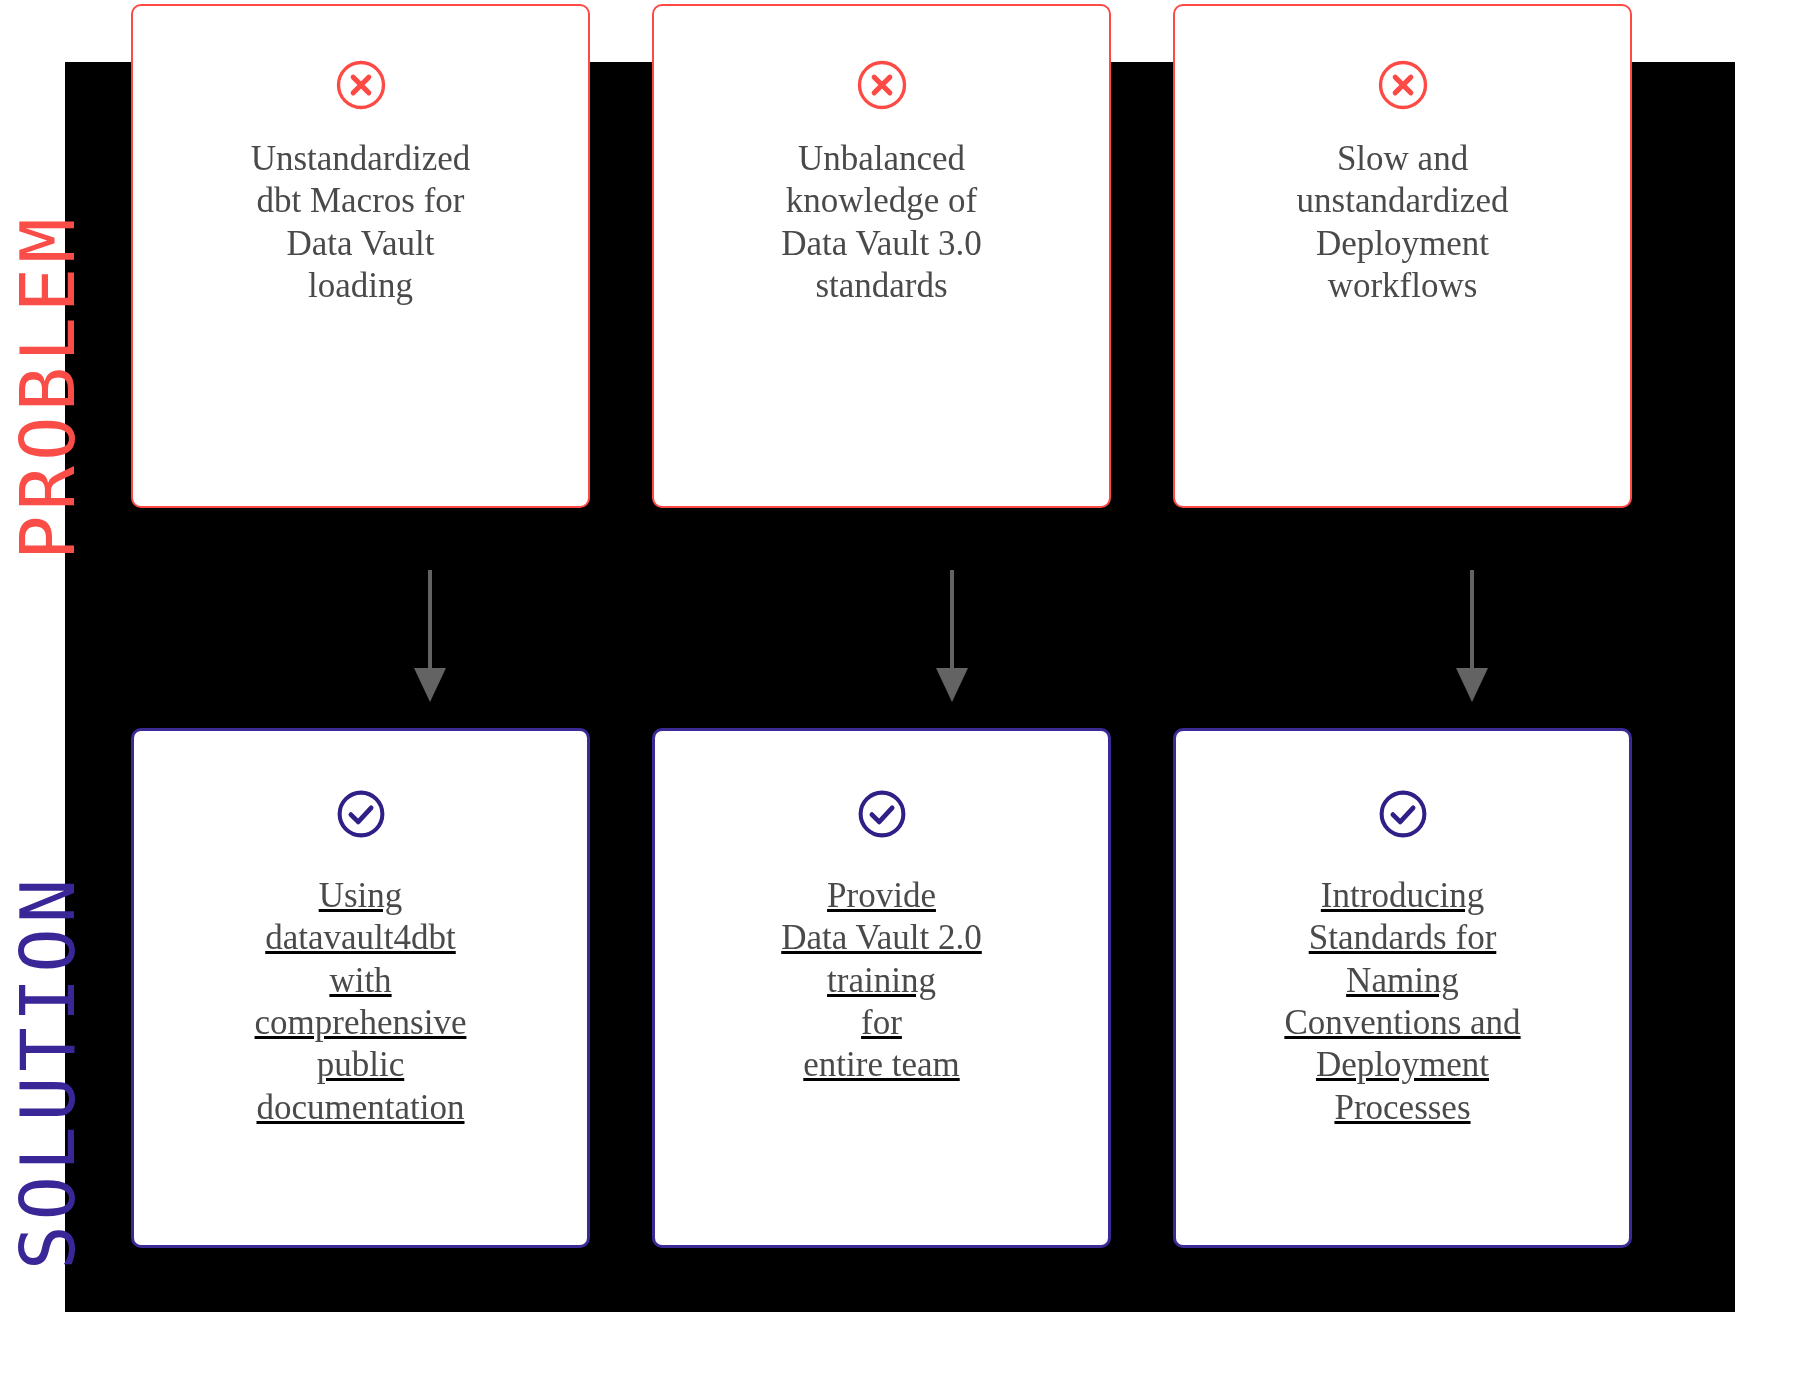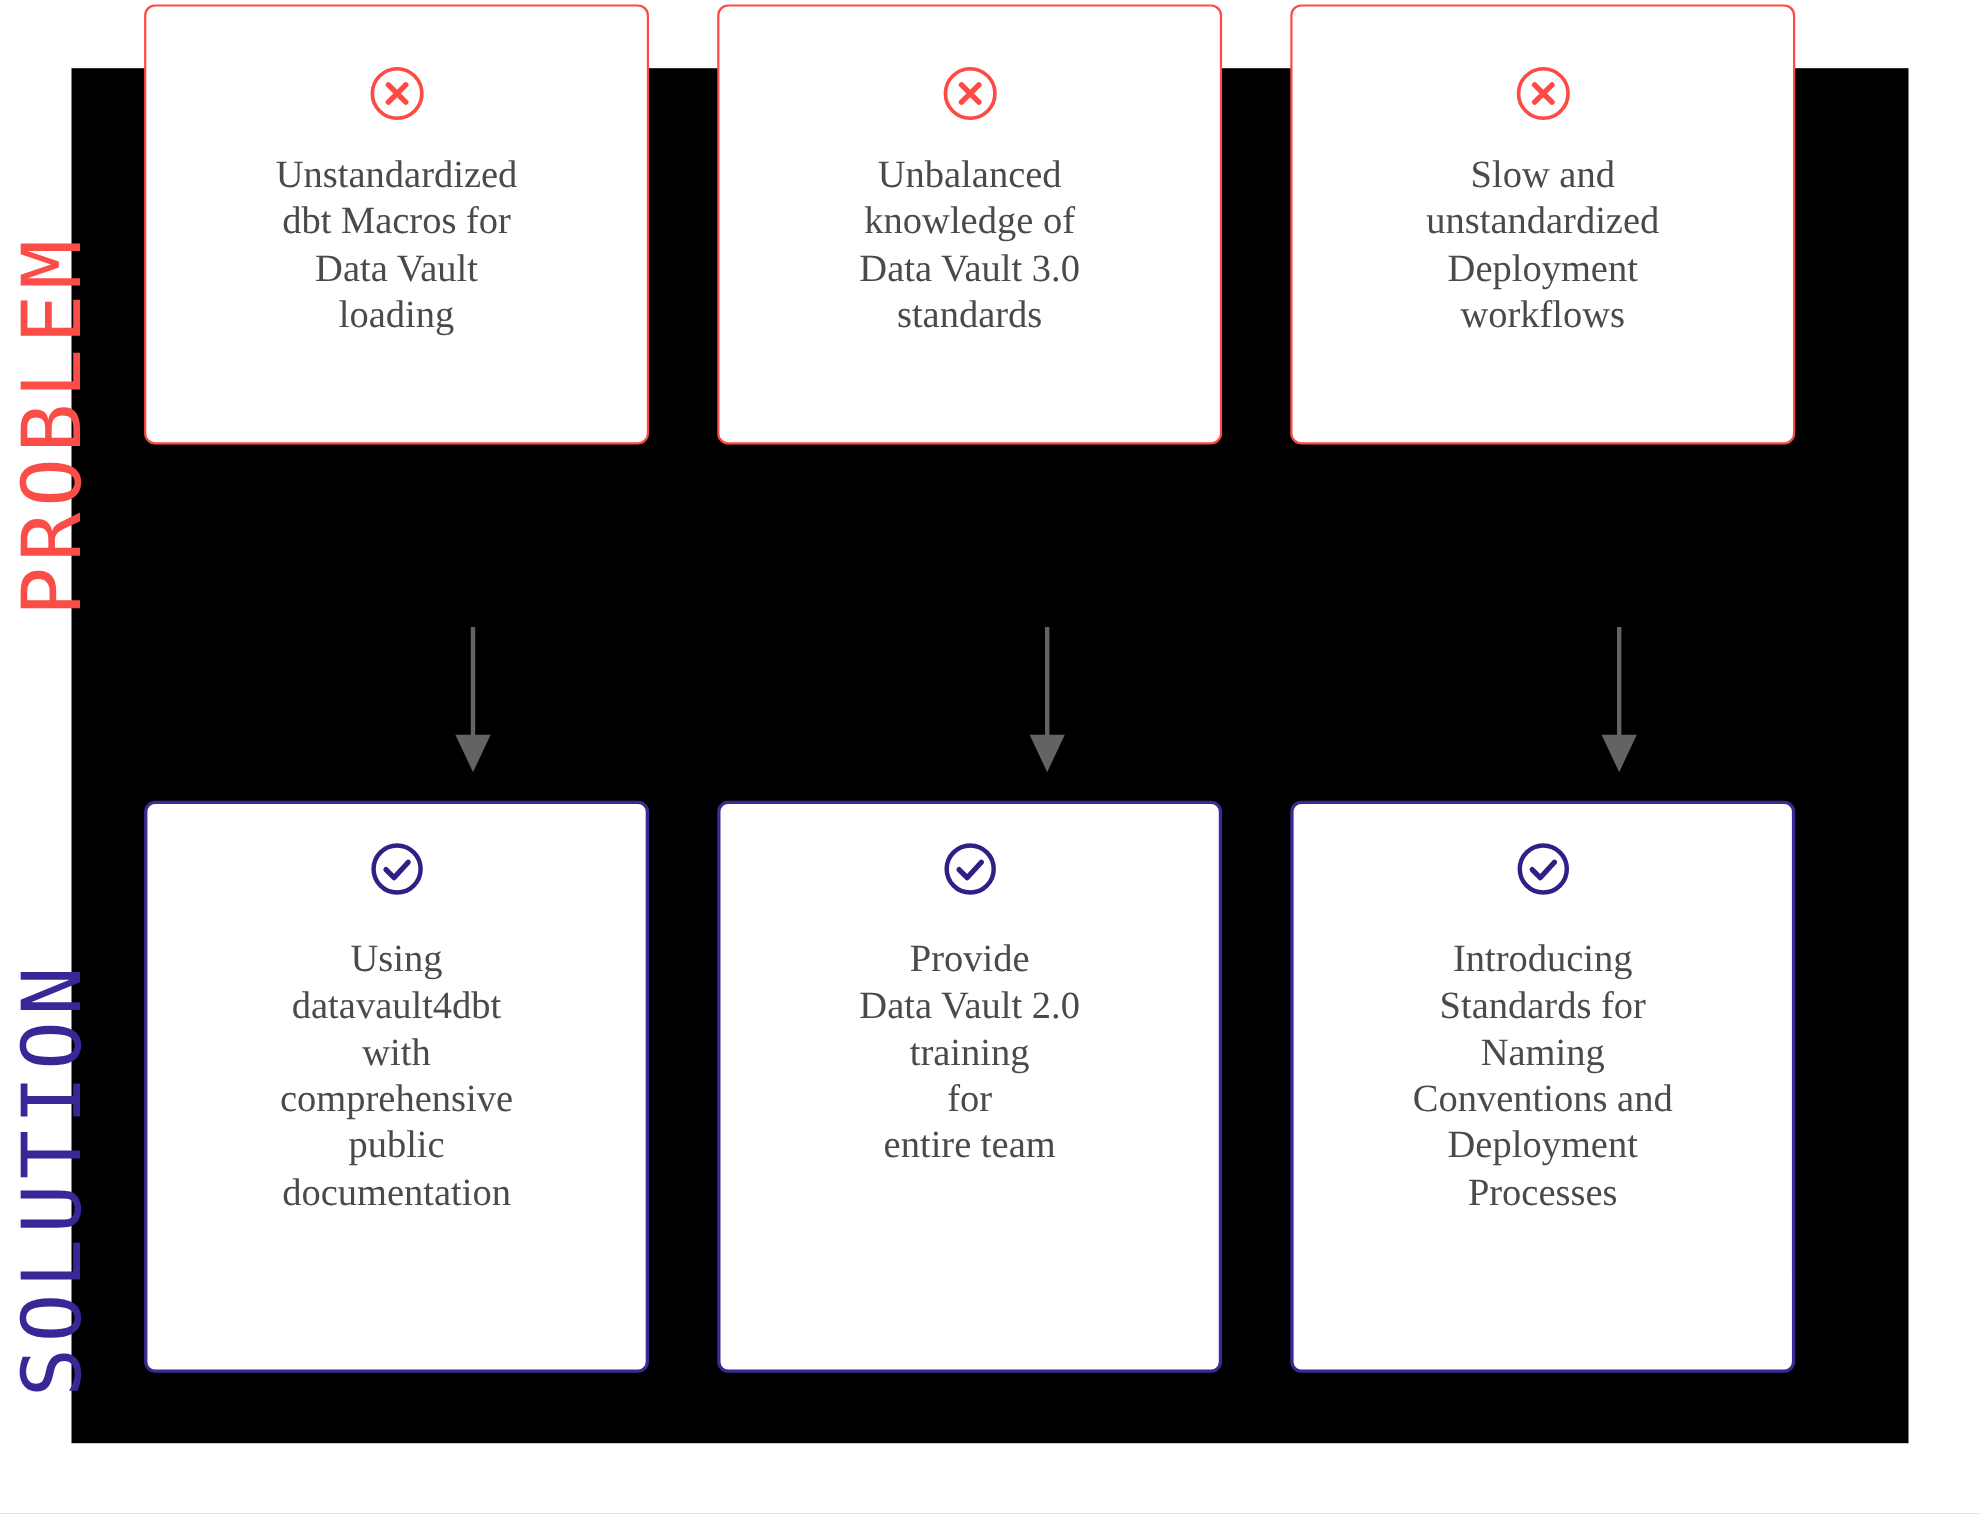--- a/index.html
+++ b/index.html
@@ -82,28 +82,29 @@
     box-sizing: border-box;
     width: 459px;
     background: #ffffff;
     border-radius: 10px;
     display: flex;
     flex-direction: column;
     align-items: center;
     overflow: hidden;
   }
   .card-problem {
-    height: 400px;
+    height: 504px;
     border: 2px solid #fd4a45;
     padding-top: 52px;
   }
   .card-solution {
     height: 520px;
     border: 3px solid #3a2a94;
-    padding-top: 32px;
+    padding-top: 56px;
+    text-decoration: underline;
   }
 
   
   .icon {
     display: block;
     width: 54px;
     height: 54px;
     flex: none;
   }
   .icon-wrap {

